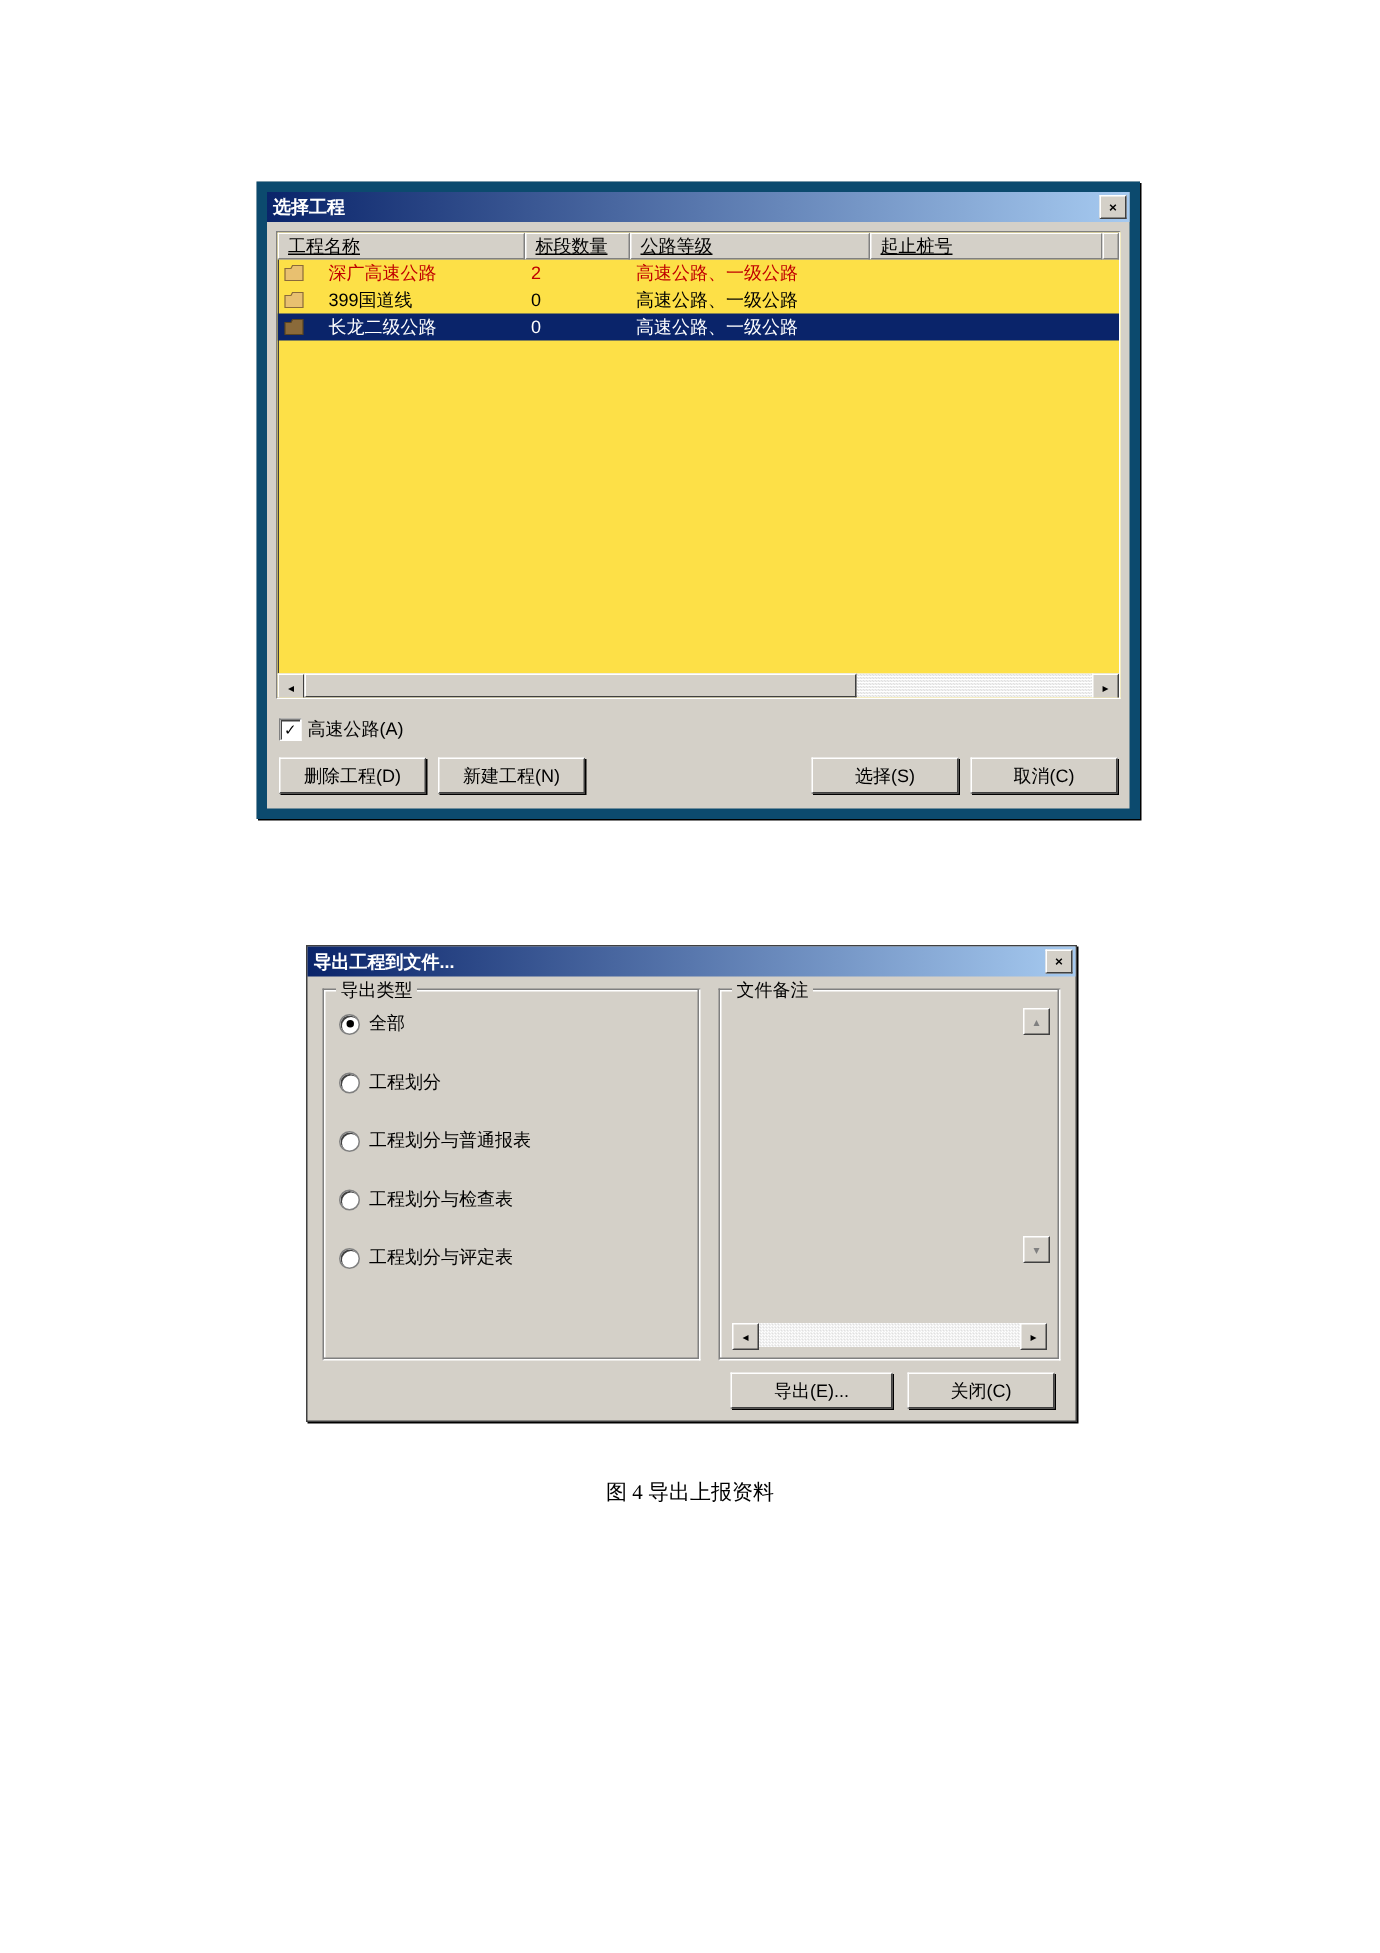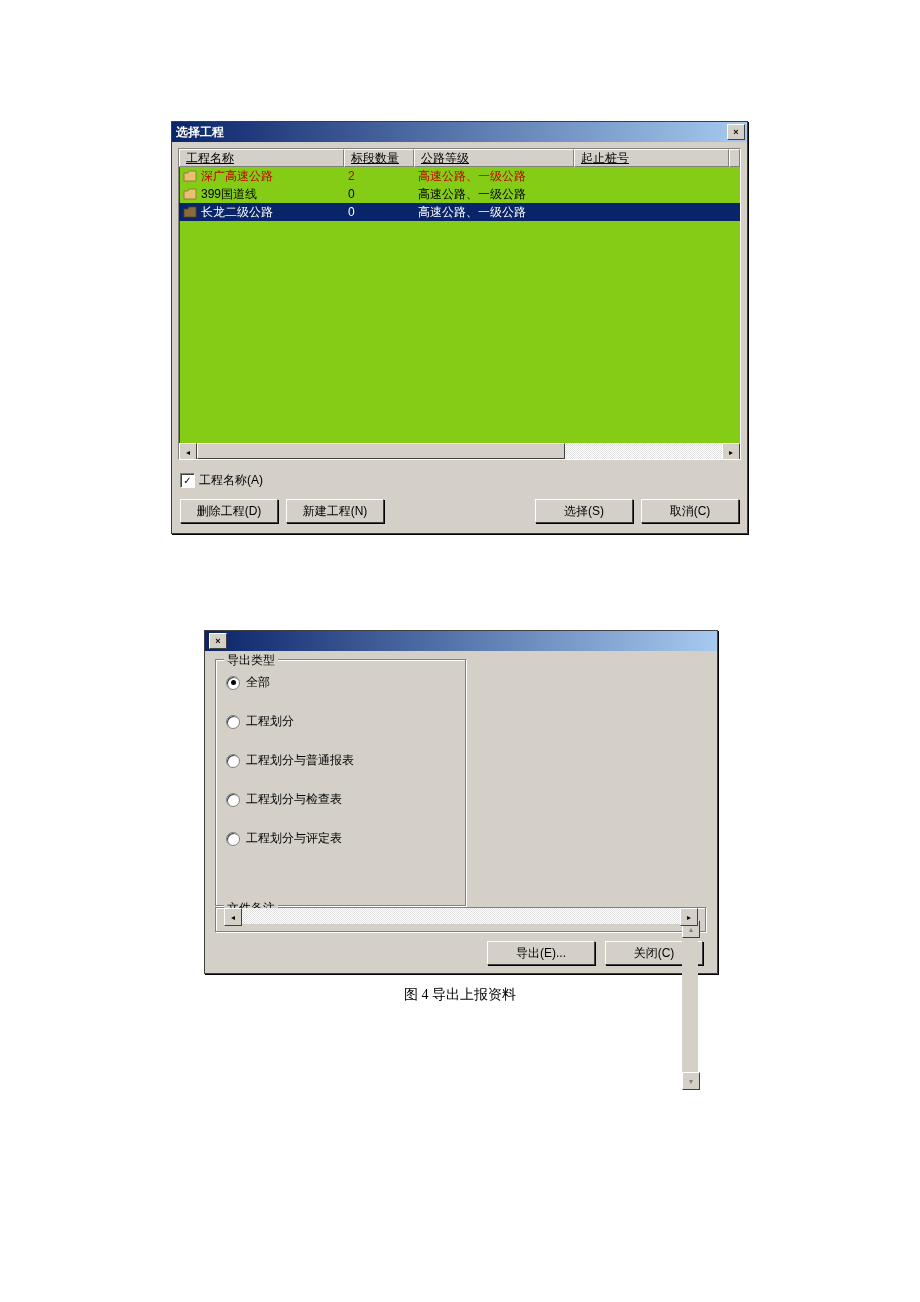--- a/index.html
+++ b/index.html
@@ -15,21 +15,21 @@
     min-height: 1302px;
     background: #fff;
     position: relative;
   }
   
   .dlg1 {
     position: absolute;
     left: 171px;
     top: 121px;
     width: 575px;
-    border: 1px solid #0c4a6e;
+    border: 7px solid #0c4a6e;
     background: #d4d0c8;
     box-shadow: 1px 1px 0 #000;
   }
   .titlebar {
     height: 20px;
     background: linear-gradient(to right, #0a246a, #a6caf0);
     color: #fff;
     display: flex;
     align-items: center;
     padding: 0 2px 0 4px;
@@ -46,21 +46,21 @@
     border-bottom-color: #404040;
     font-family: Tahoma, sans-serif;
     font-size: 9px;
     font-weight: bold;
     color: #000;
     display: flex; align-items: center; justify-content: center;
     line-height: 1;
   }
   .list-area {
     margin: 6px;
-    background: #84cc16;
+    background: #fde047;
     border: 1px solid #808080;
     border-right-color: #fff;
     border-bottom-color: #fff;
     box-shadow: inset 1px 1px 0 #404040;
     height: 310px;
     overflow: hidden;
     position: relative;
   }
   .list-header {
     display: flex;
@@ -83,21 +83,21 @@
   .col-stake{ width: 155px; }
   .col-end  { flex:1; }
   .list-rows { }
   .row {
     display: flex;
     height: 18px;
     align-items: center;
     font-size: 12px;
   }
   .row .cell { box-sizing: border-box; padding-left: 4px; }
-  .cell-name { width: 165px; display:flex; align-items:center; gap:4px;}
+  .cell-name { width: 165px; display:flex; align-items:center; gap:16px;}
   .cell-qty  { width: 70px; }
   .cell-grade{ width: 160px; }
   .cell-stake{ width: 155px; }
   .folder-icon {
     width:14px; height:12px;
     display:inline-block;
   }
   .folder-icon svg { display:block; }
   .row-red { color: #c00000; }
   .row-sel { background: #0a246a; color: #fff; }
@@ -182,22 +182,21 @@
     left: 204px;
     top: 630px;
     width: 512px;
     border:1px solid #404040;
     background:#d4d0c8;
     box-shadow:1px 1px 0 #000;
   }
   .dlg2-body {
     padding: 8px 10px 4px 10px;
     display:flex;
-    gap: 0;
-    flex-direction: column;
+    gap: 12px;
   }
   .groupbox {
     border:1px solid #808080;
     border-right-color:#fff; border-bottom-color:#fff;
     box-shadow: inset -1px -1px 0 #808080, inset 1px 1px 0 #fff;
     position:relative;
     padding: 14px 10px 10px 10px;
   }
   .groupbox .legend {
     position:absolute;
@@ -340,35 +339,36 @@
         <div class="sb-track">
             <div class="sb-thumb"></div>
           </div>
         <div class="sb-btn">▸</div>
       </div>
     </div>
 
     <div class="dlg1-bottom">
       <div class="checkbox-row">
         <span class="chk">✓</span>
-        <span>工程名称(A)</span>
+        <span>高速公路(A)</span>
       </div>
       <div class="btn-row">
         <span class="btn">删除工程(D)</span>
         <span class="btn">新建工程(N)</span>
         <span class="spacer"></span>
         <span class="btn">选择(S)</span>
         <span class="btn">取消(C)</span>
       </div>
     </div>
   </div>
 
 
   <div class="dlg2">
     <div class="titlebar">
+      <span class="title-text">导出工程到文件...</span>
       <span class="close-btn">×</span>
     </div>
 
     <div class="dlg2-body">
       <div class="groupbox grp-type">
         <span class="legend">导出类型</span>
 
         <div class="radio-item">
           <span class="radio checked"></span>
           <span>全部</span>

